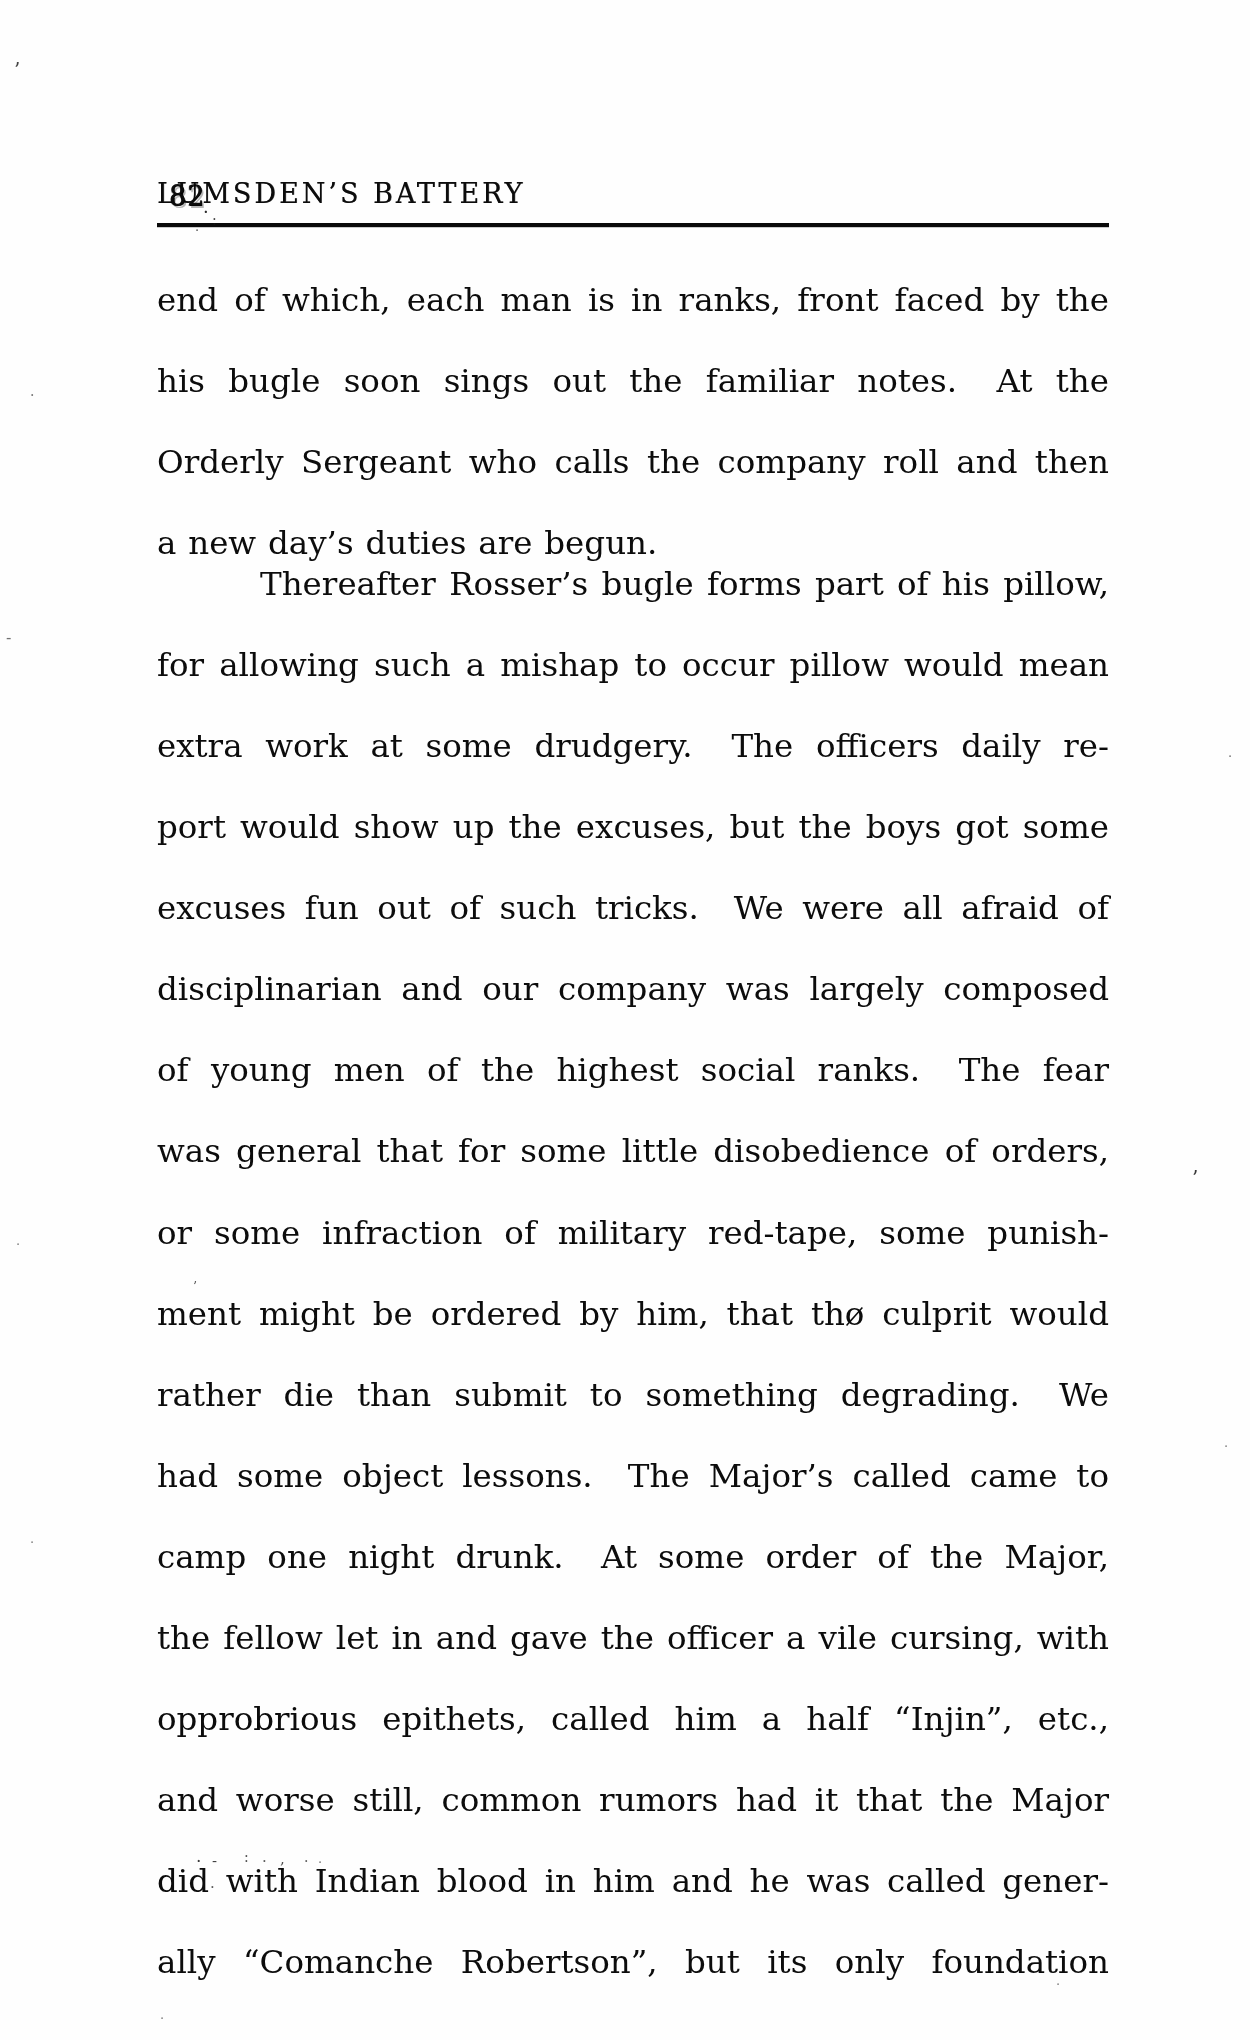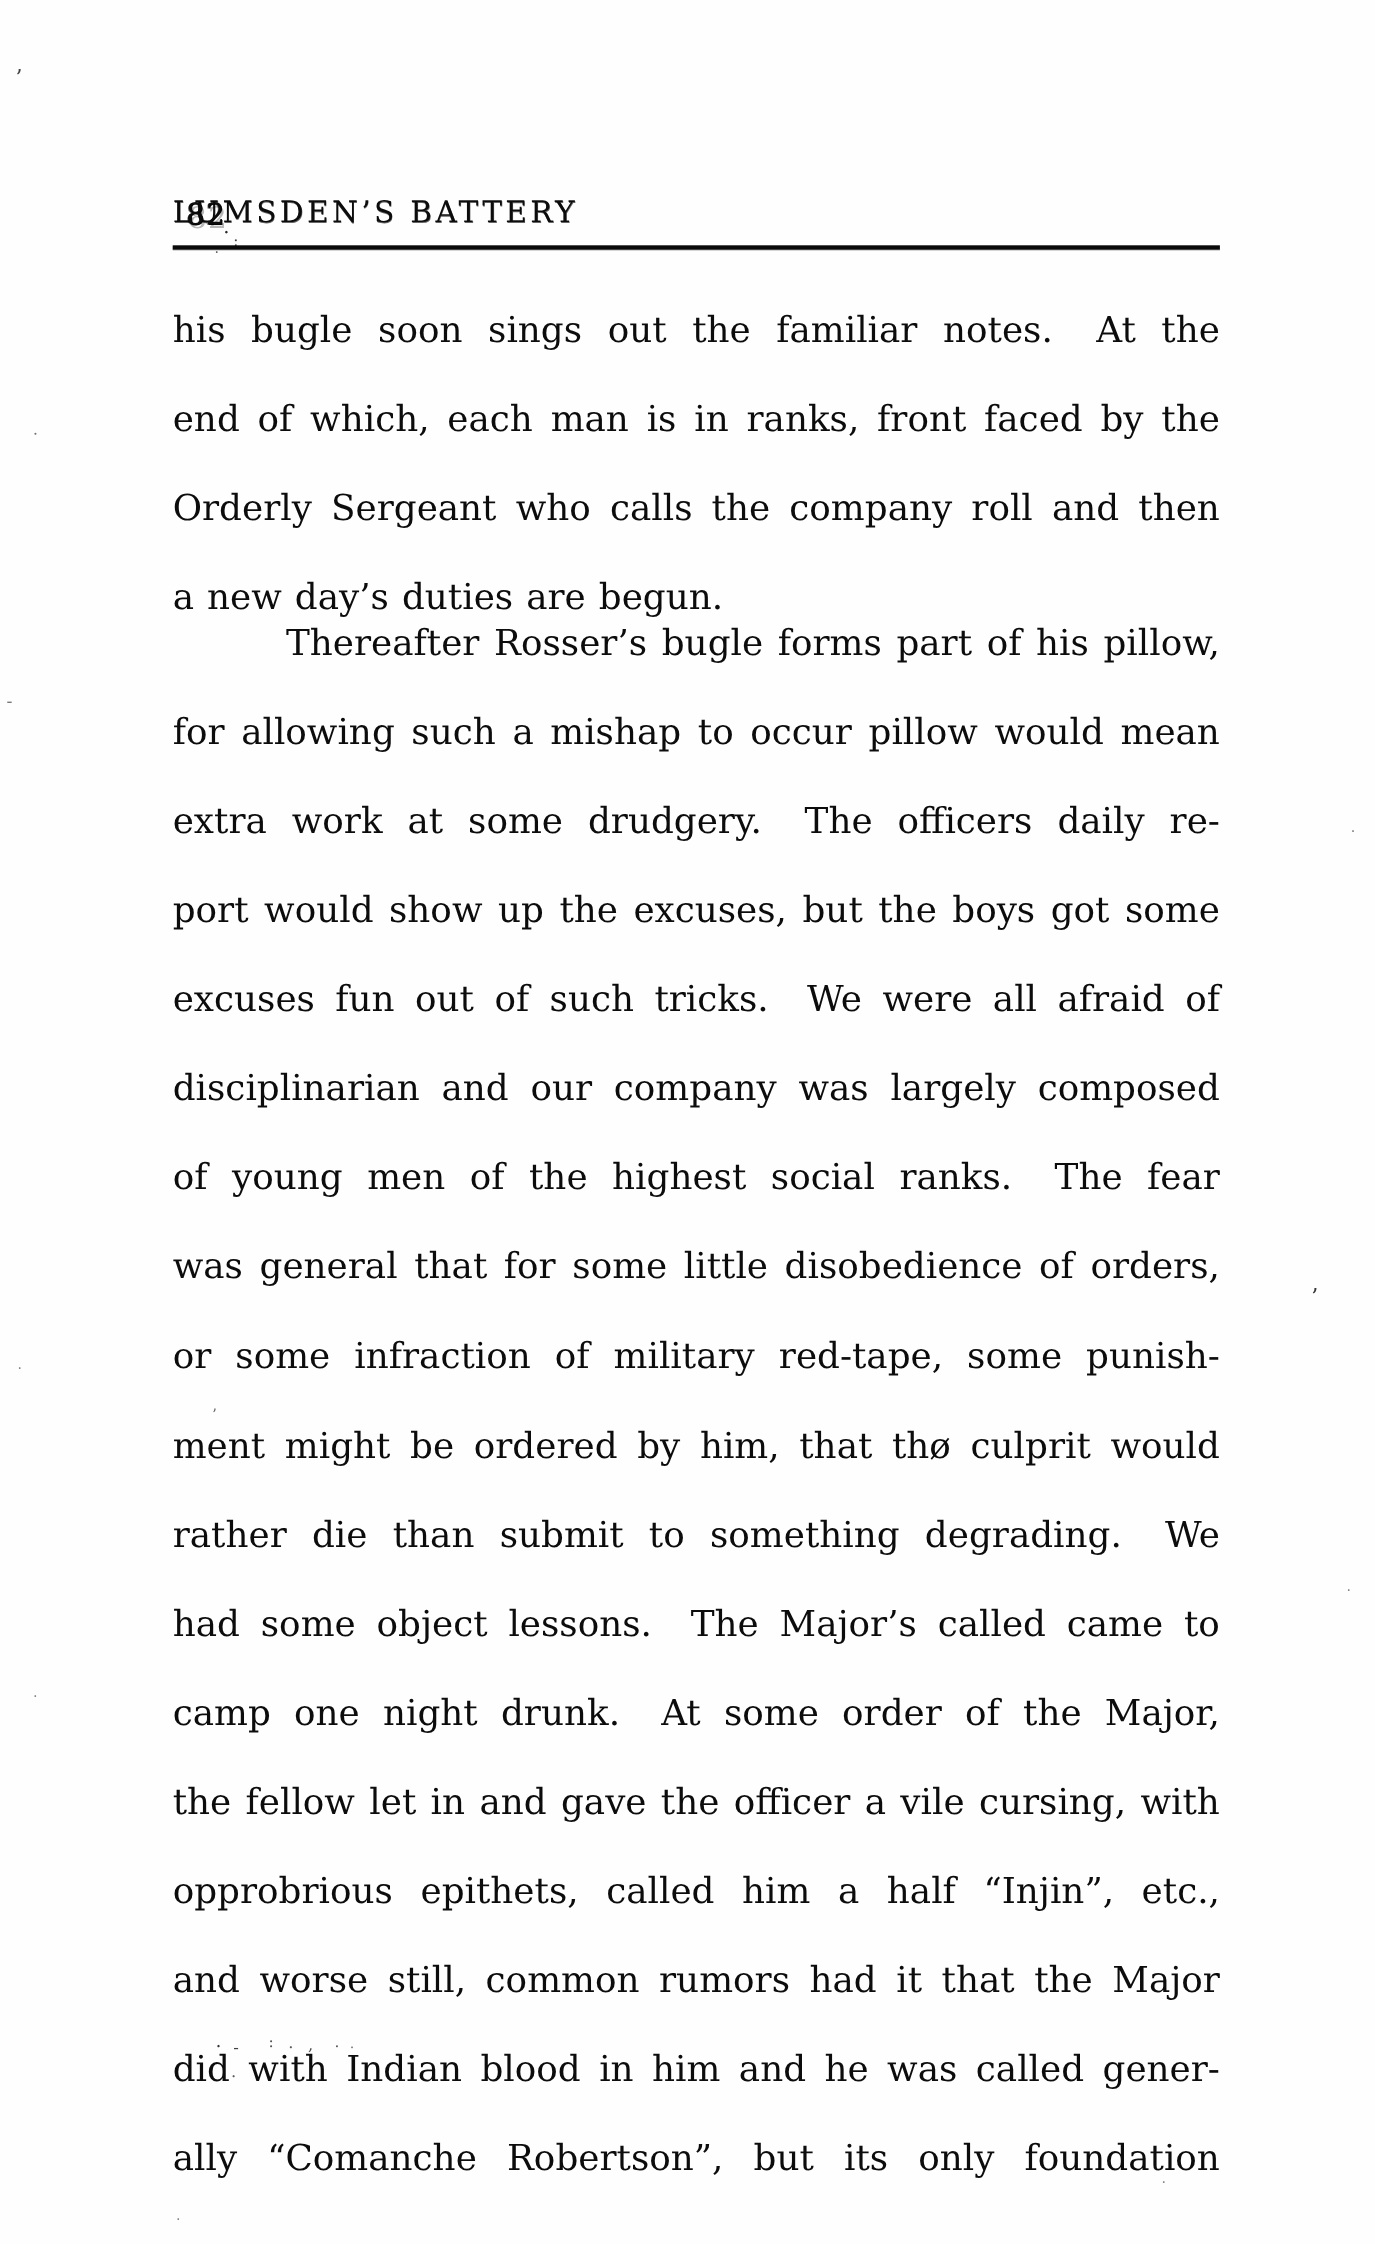--- a/index.html
+++ b/index.html
@@ -66,22 +66,22 @@
 
 <div class="page">
   <div class="column">
     <div class="header-row">
       <span class="page-number">82</span>
       <div class="running-title">LUMSDEN’S BATTERY</div>
     </div>
     <div class="rule"></div>
     <div class="body-text">
         <div class="paragraph">
+          <div class="line">end of which, each man is in ranks, front faced by the</div>
           <div class="line">his bugle soon sings out the familiar notes.  At the</div>
-          <div class="line">end of which, each man is in ranks, front faced by the</div>
           <div class="line">Orderly Sergeant who calls the company roll and then</div>
           <div class="line no-just">a new day’s duties are begun.</div>
         </div>
         <div class="paragraph">
           <div class="line indent">Thereafter Rosser’s bugle forms part of his pillow,</div>
           <div class="line">for allowing such a mishap to occur pillow would mean</div>
           <div class="line">extra work at some drudgery.  The officers daily re-</div>
           <div class="line">port would show up the excuses, but the boys got some</div>
           <div class="line">excuses fun out of such tricks.  We were all afraid of</div>
           <div class="line">disciplinarian and our company was largely composed</div>

